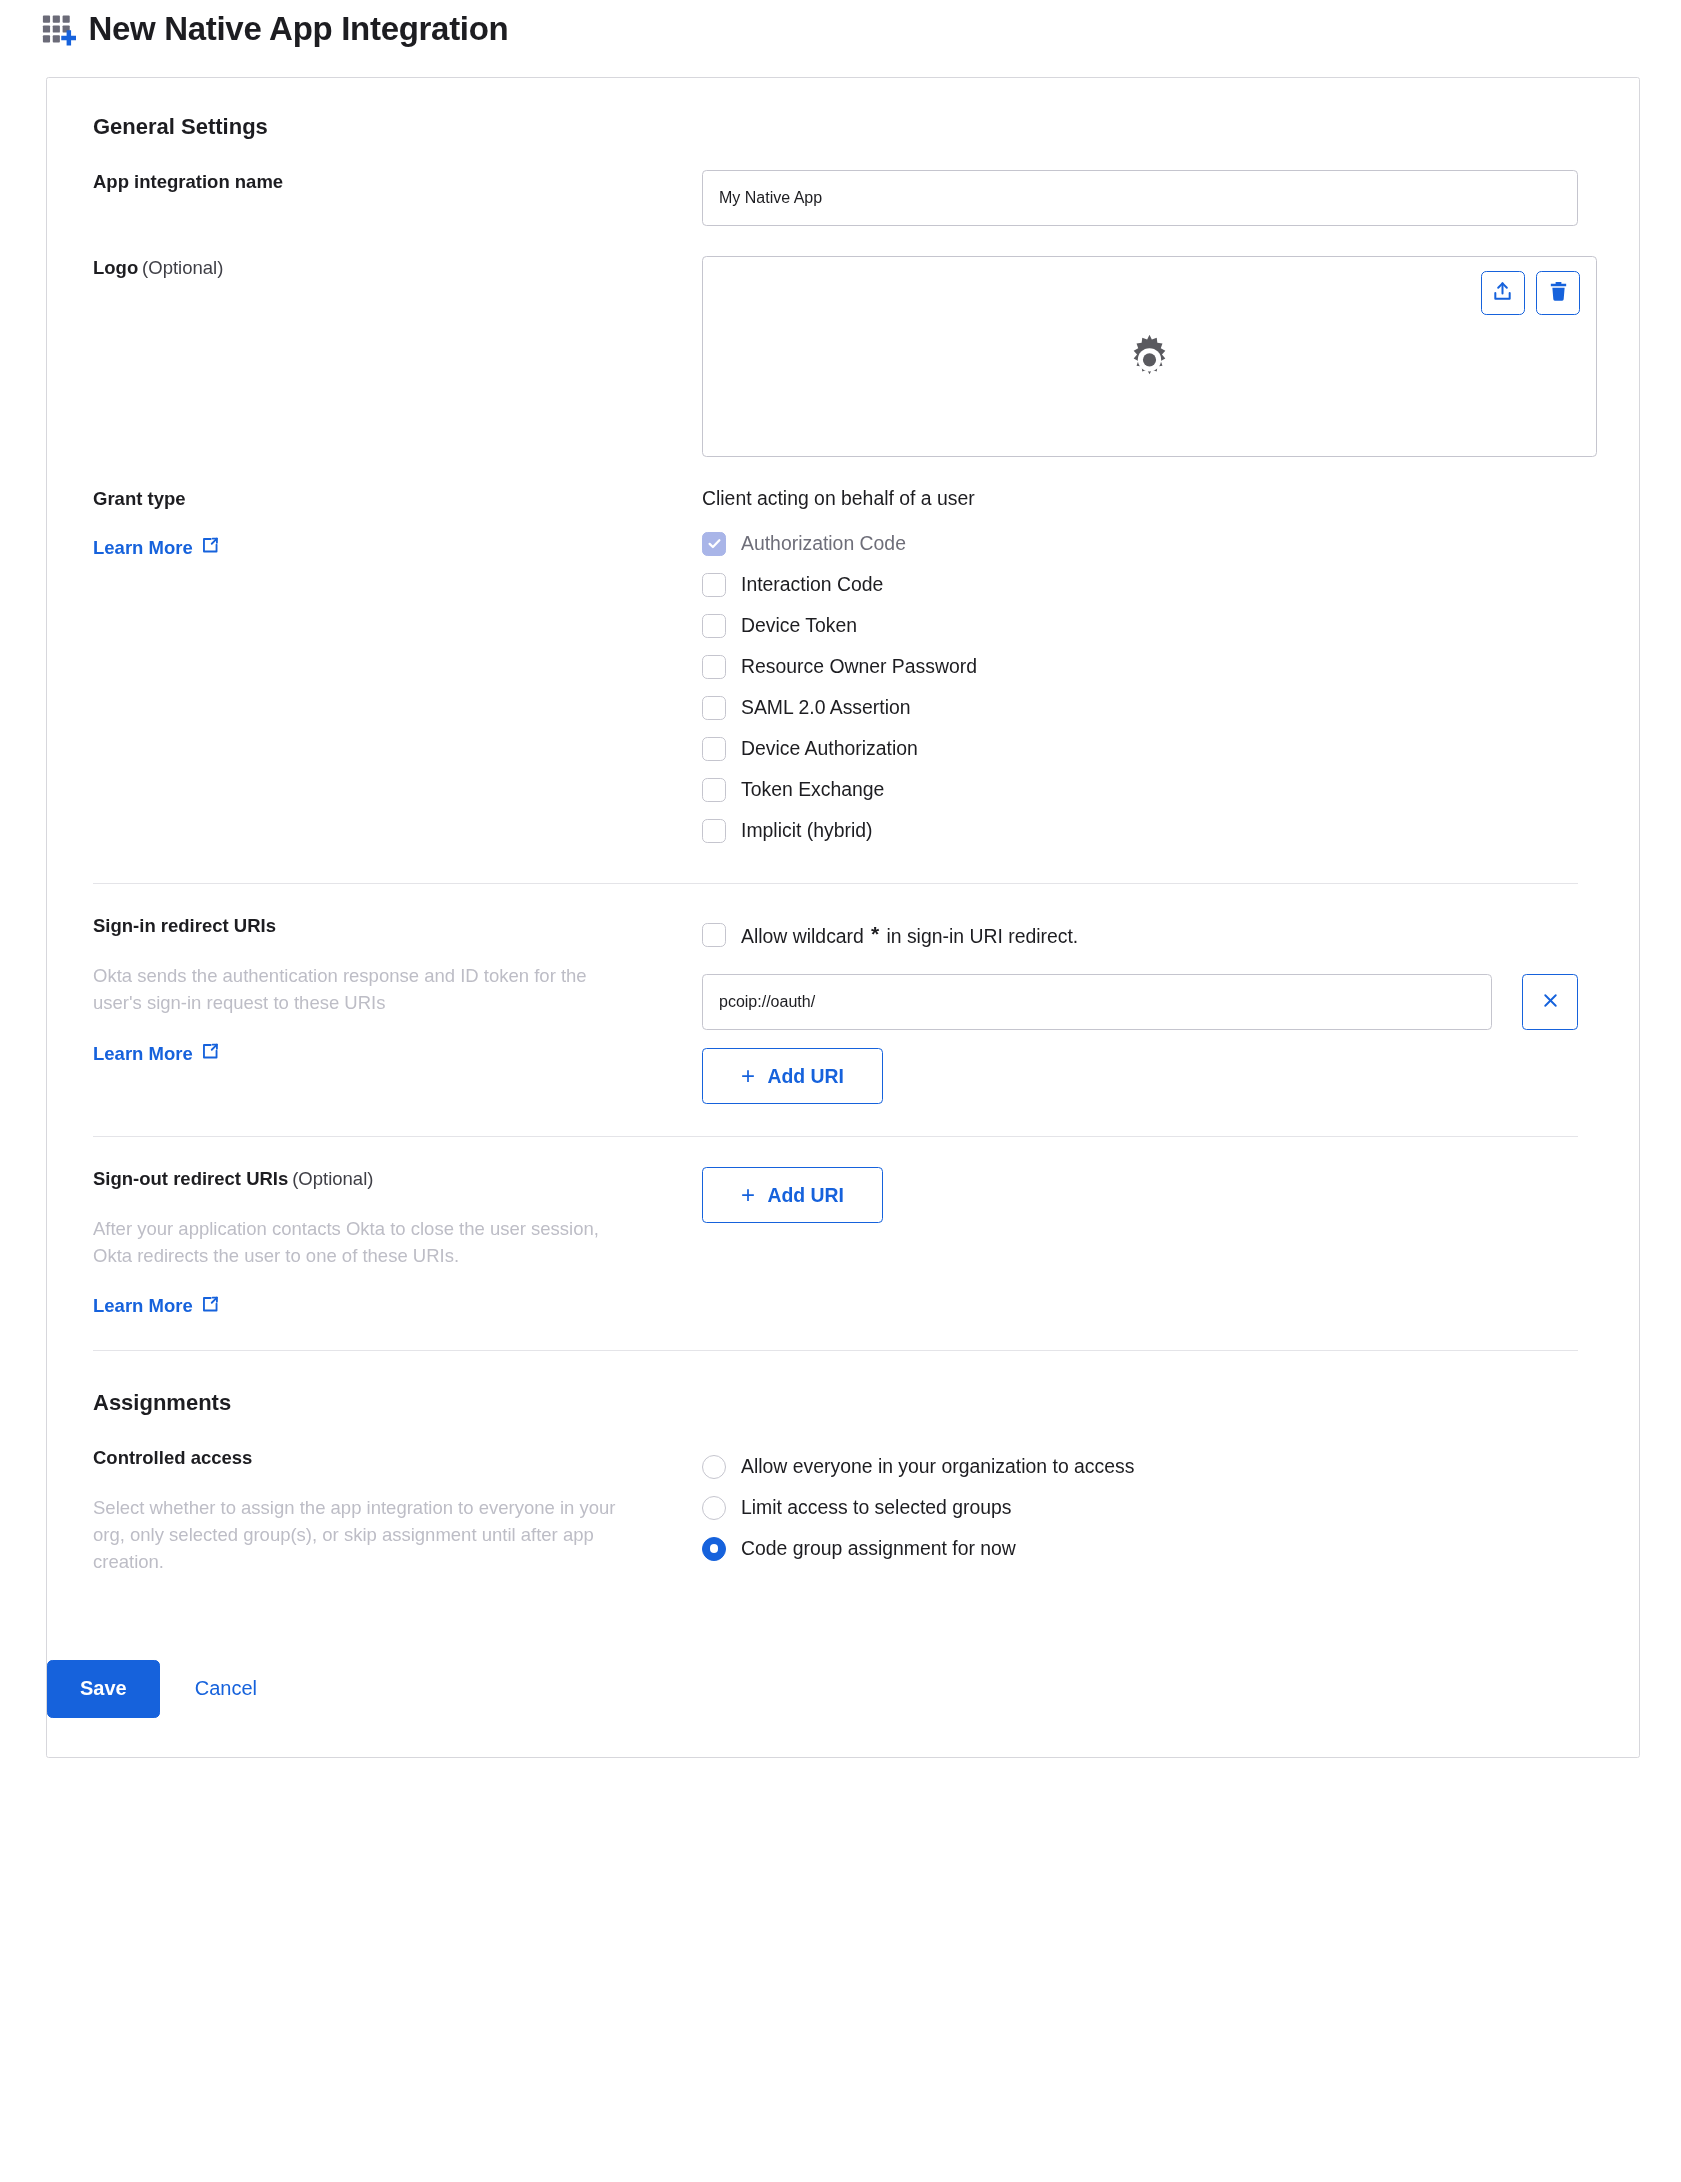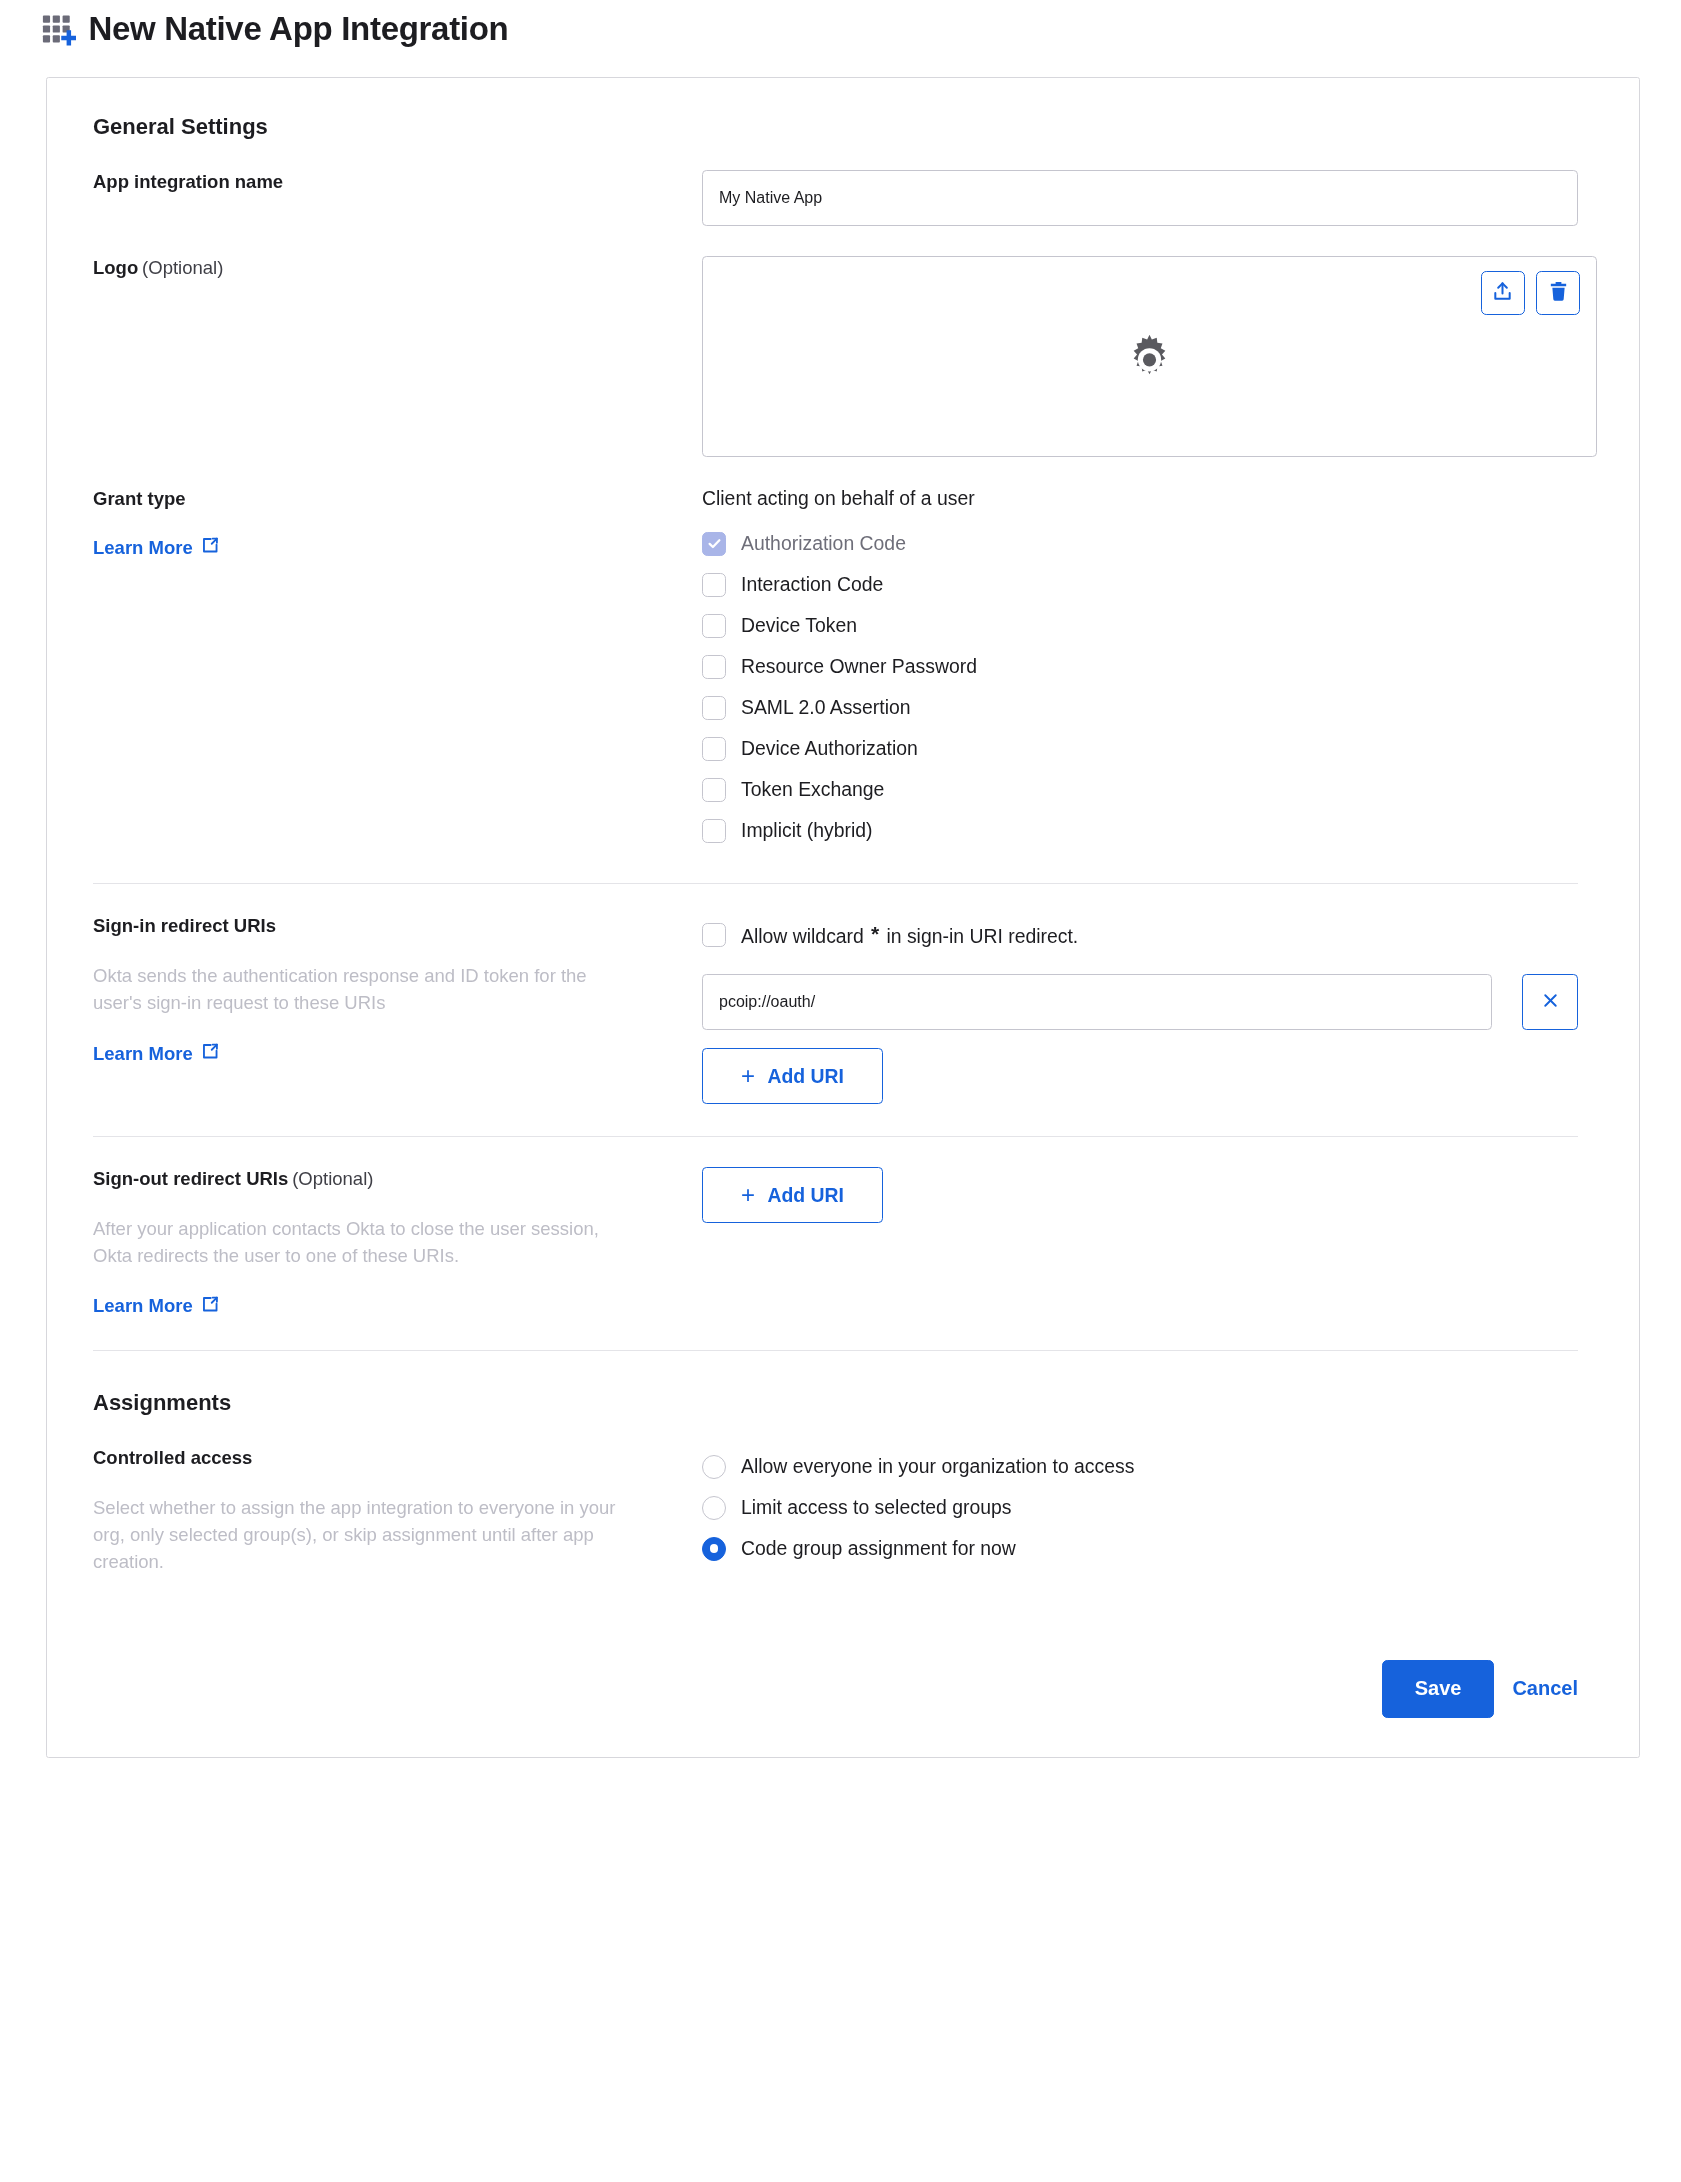--- a/index.html
+++ b/index.html
@@ -256,42 +256,42 @@
     justify-content: center;
     gap: 12.4px;
     cursor: pointer;
   }
   .add-uri-btn .plus { font-size: 24px; font-weight: normal; line-height: 1; }
 
   
   .card-footer {
     display: flex;
     align-items: center;
-    justify-content: flex-end;
-    gap: 18px;
+    justify-content: flex-start;
+    gap: 35px;
     padding: 49px 49px 39px 0;
   }
   .btn-save {
     background: #1662dc;
     color: #fff;
     border: 0.9px solid #1662dc;
     border-radius: 5.3px;
     font-size: 20px;
     font-weight: bold;
     font-family: "Liberation Sans", sans-serif;
     height: 58px;
     padding: 0 32px;
     cursor: pointer;
   }
   .btn-cancel {
     background: transparent;
     border: 0;
     color: #1662dc;
     font-size: 20px;
-    font-weight: bold;
+    font-weight: normal;
     font-family: "Liberation Sans", sans-serif;
     cursor: pointer;
     padding: 0;
   }
   .assignments-block { margin-top: 39px; }
 </style>
 </head>
 <body>
 
 <div class="page-header">

